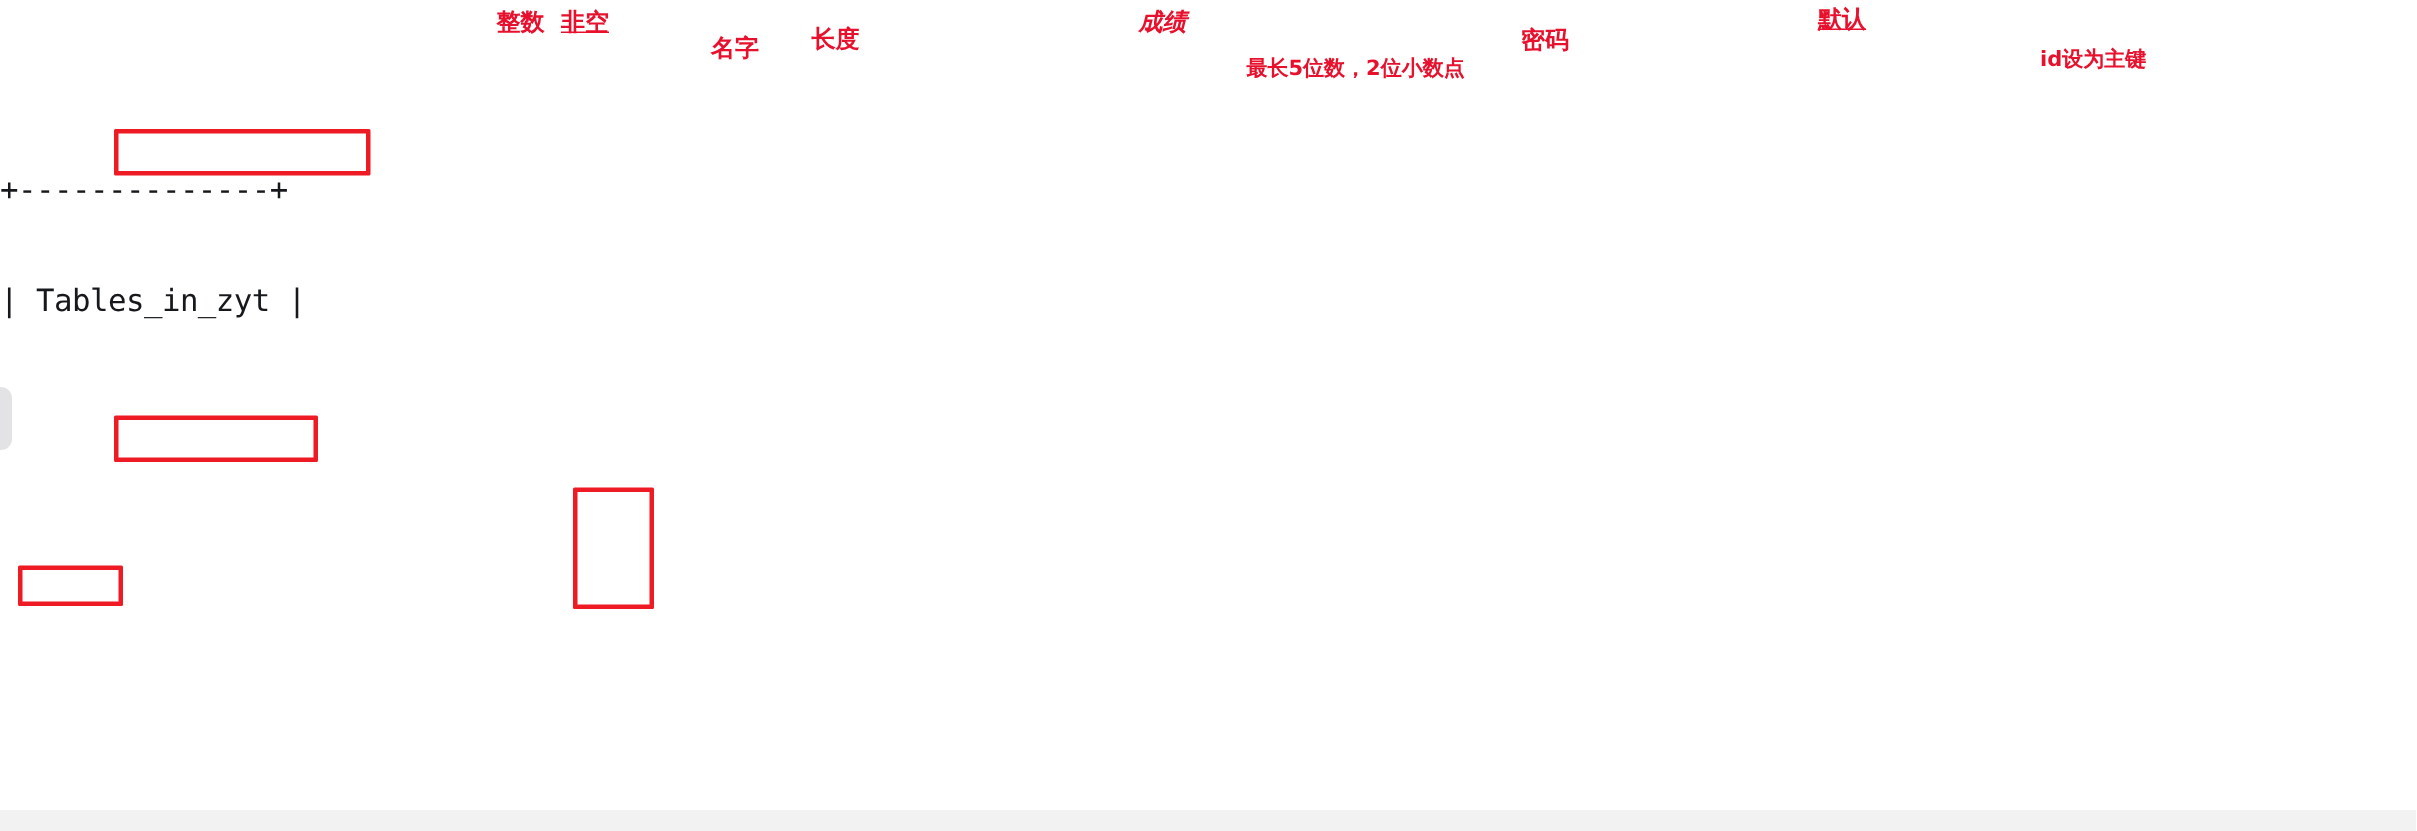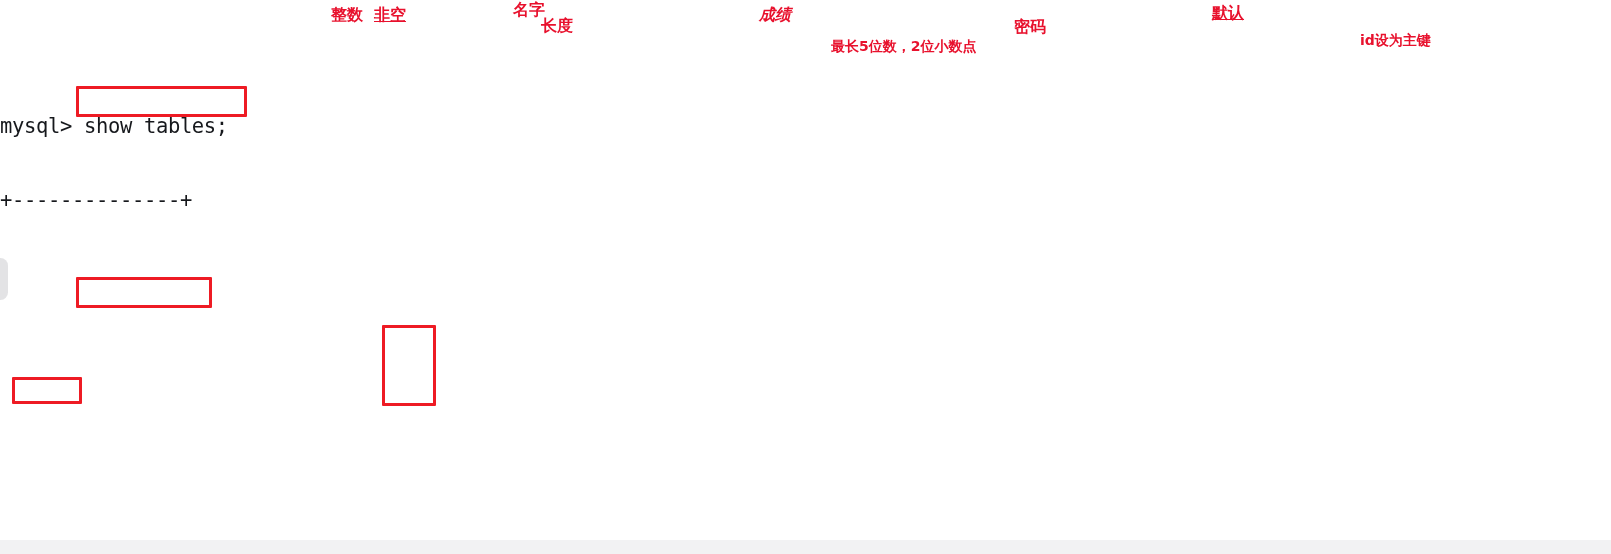--- a/index.html
+++ b/index.html
@@ -91,22 +91,22 @@
   }
   
 </style>
 </head>
 <body>
 
 <div id="screen">
 
   <div id="terminal">
     <div class="tline blank"></div>
-    <div class="tline">mysql&gt; show tables;</div>
     <div class="tline">+--------------+</div>
+    <div class="tline">| Tables_in_zyt |</div>
     
     
     
     
     
     
     
     
     
     
@@ -125,21 +125,21 @@
   <div class="hbox" style="left:76px; top:277px; width:136px; height:31px;"></div>
 
   <div class="hbox" style="left:382px; top:325px; width:54px; height:81px;"></div>
 
   <div class="hbox" style="left:12px; top:377px; width:70px; height:27px;"></div>
 
   <div class="anno" style="left:331px; top:7px;">整数</div>
 
   <div class="anno" style="left:374px; top:7px;text-decoration:underline;">非空</div>
 
-  <div class="anno" style="left:474px; top:2px;margin-left:39px;">名字</div>
+  <div class="anno" style="left:474px; top:24px;">名字</div>
 
   <div class="anno" style="left:541px; top:18px;">长度</div>
 
   <div class="anno" style="left:759px; top:7px;font-style:italic;">成绩</div>
 
   <div class="anno" style="left:1014px; top:19px;">密码</div>
 
   <div class="anno" style="left:1212px; top:5px;text-decoration:underline;">默认</div>
 
   <div class="anno small" style="left:831px; top:39px;">最长5位数，2位小数点</div>

